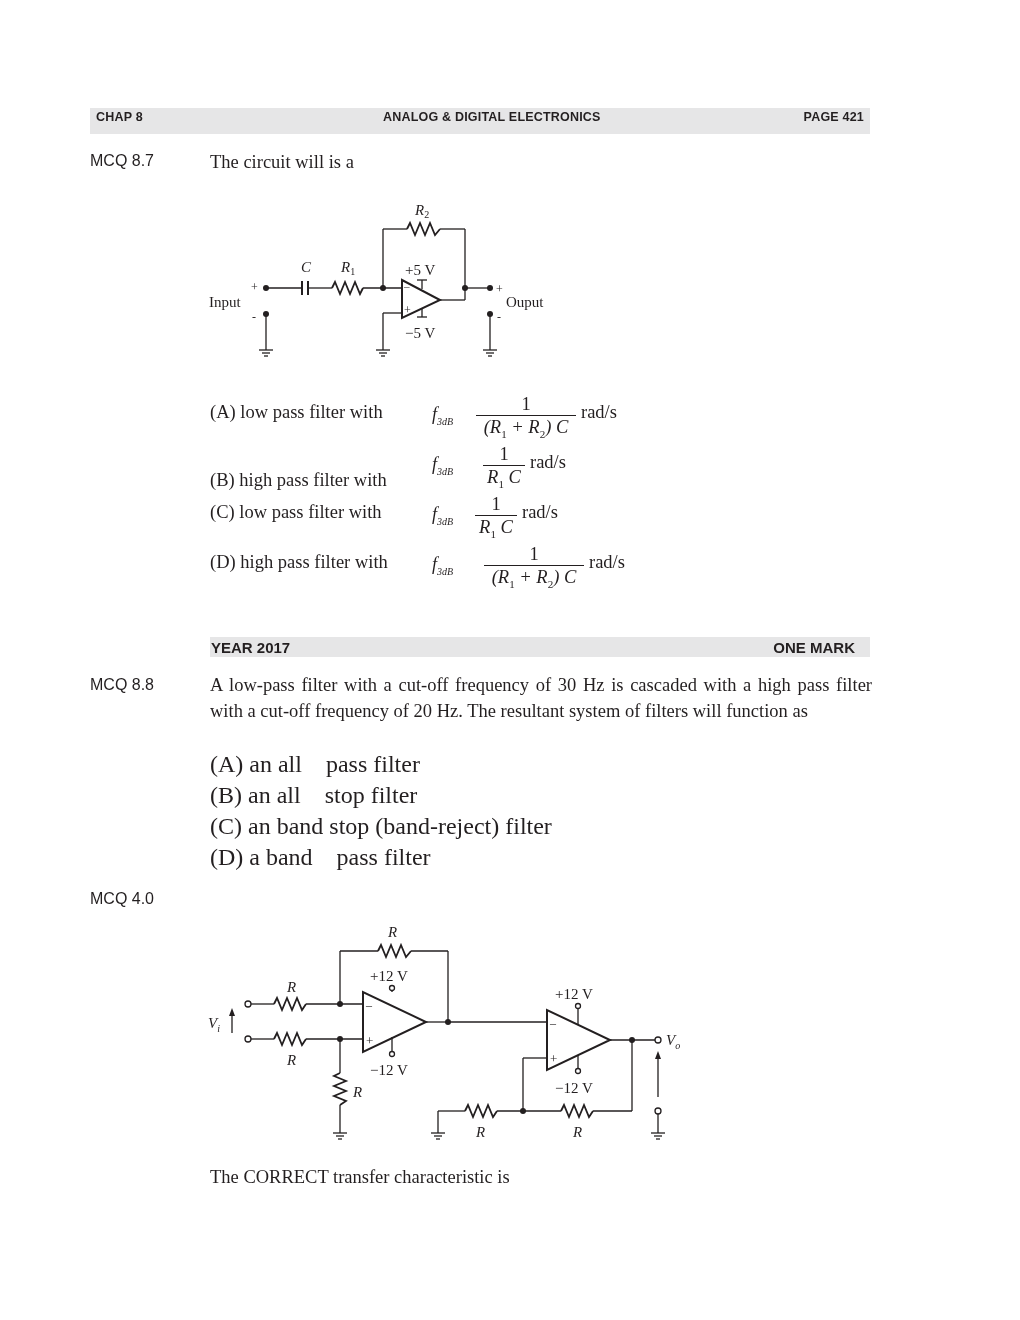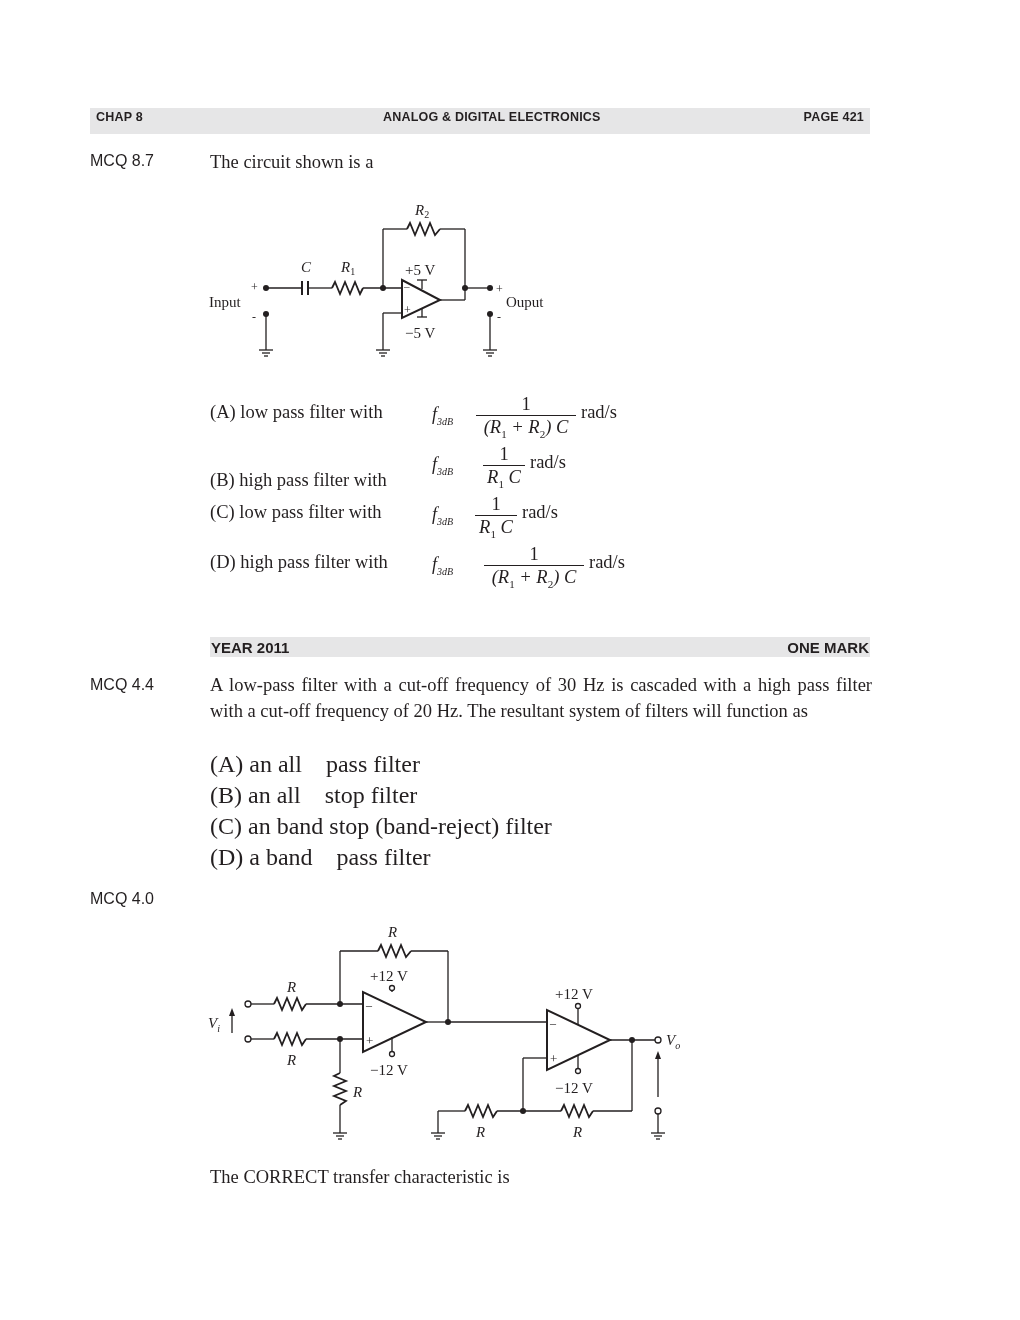--- a/index.html
+++ b/index.html
@@ -33,21 +33,21 @@
 </head>
 <body>
 
 <div class="header-bar sans">
   <span style="left:6px;">CHAP 8</span>
   <span style="left:293px;">ANALOG &amp; DIGITAL ELECTRONICS</span>
   <span style="right:6px;">PAGE 421</span>
 </div>
 
 <div class="mcq-label sans" style="top:152px;">MCQ 8.7</div>
-<div class="q-text serif" style="top:149px;">The circuit shown is a</div>
+<div class="q-text serif" style="top:149px;">The circuit will is a</div>
 
 <svg class="abs" style="left:200px; top:190px;" width="370" height="180" viewBox="0 0 370 180">
   <g stroke="#231f20" stroke-width="1.3" fill="none">
 
     <line x1="66" y1="98" x2="102" y2="98"></line>
     <line x1="102" y1="91" x2="102" y2="105" stroke-width="2"></line>
     <line x1="108" y1="91" x2="108" y2="105" stroke-width="2"></line>
     <line x1="108" y1="98" x2="132" y2="98"></line>
     <polyline points="132,98 135,92 140,104 145,92 150,104 155,92 160,104 163,98" stroke-width="1.8"></polyline>
     <line x1="163" y1="98" x2="202" y2="98"></line>
@@ -147,25 +147,25 @@
   <span class="abs serif f3" style="left:432px; top:554px;"><span>f</span><sub>3dB</sub></span>
   <span class="frac serif" style="left:484px; top:544px; width:100px;">
     <span class="num">1</span>
       <span class="bar"></span>
     <span class="den">(R<sub>1</sub> + R<sub>2</sub>) C</span>
   </span>
   <span class="unit serif" style="left:589px; top:552px;">rad/s</span>
 </div>
 
 <div class="year-bar sans">
-  <span style="left:1px;">YEAR 2011</span>
-  <span style="right:1px;">ONE MARK</span>
-</div>
-
-<div class="mcq-label sans" style="top:676px;">MCQ 4.4</div>
+  <span style="left:1px;">YEAR 2017</span>
+  <span style="right:15px;">ONE MARK</span>
+</div>
+
+<div class="mcq-label sans" style="top:676px;">MCQ 8.8</div>
 <div class="para serif" style="top:672px;">A low-pass filter with a cut-off frequency of 30 Hz is cascaded with a high pass filter with a cut-off frequency of 20 Hz. The resultant system of filters will function as</div>
 <div class="opt-line serif" style="top:751px;">(A) an all    pass filter</div>
 <div class="opt-line serif" style="top:782px;">(B) an all    stop filter</div>
 <div class="opt-line serif" style="top:813px;">(C) an band stop (band-reject) filter</div>
 <div class="opt-line serif" style="top:844px;">(D) a band    pass filter</div>
 
 <div class="mcq-label sans" style="top:890px;">MCQ 4.0</div>
 
 <svg class="abs" style="left:200px; top:915px;" width="490" height="240" viewBox="0 0 490 240">
   <g stroke="#231f20" stroke-width="1.3" fill="none">

